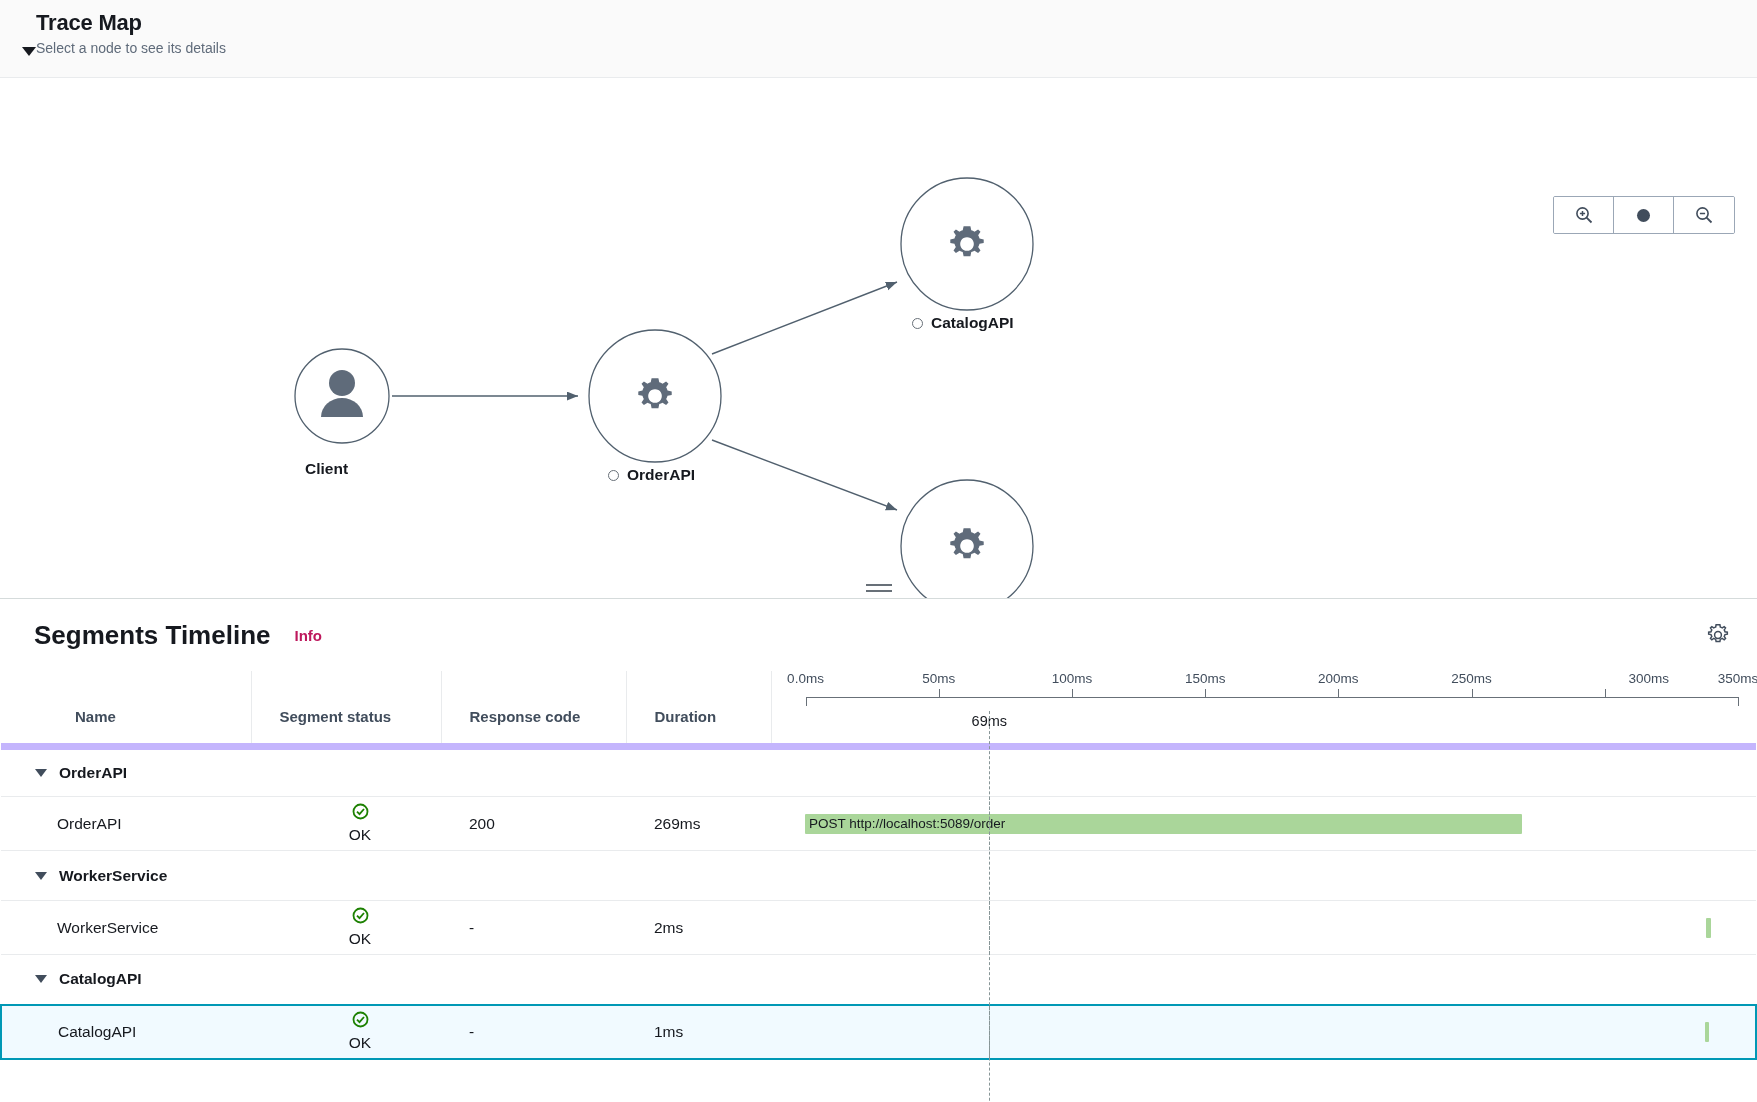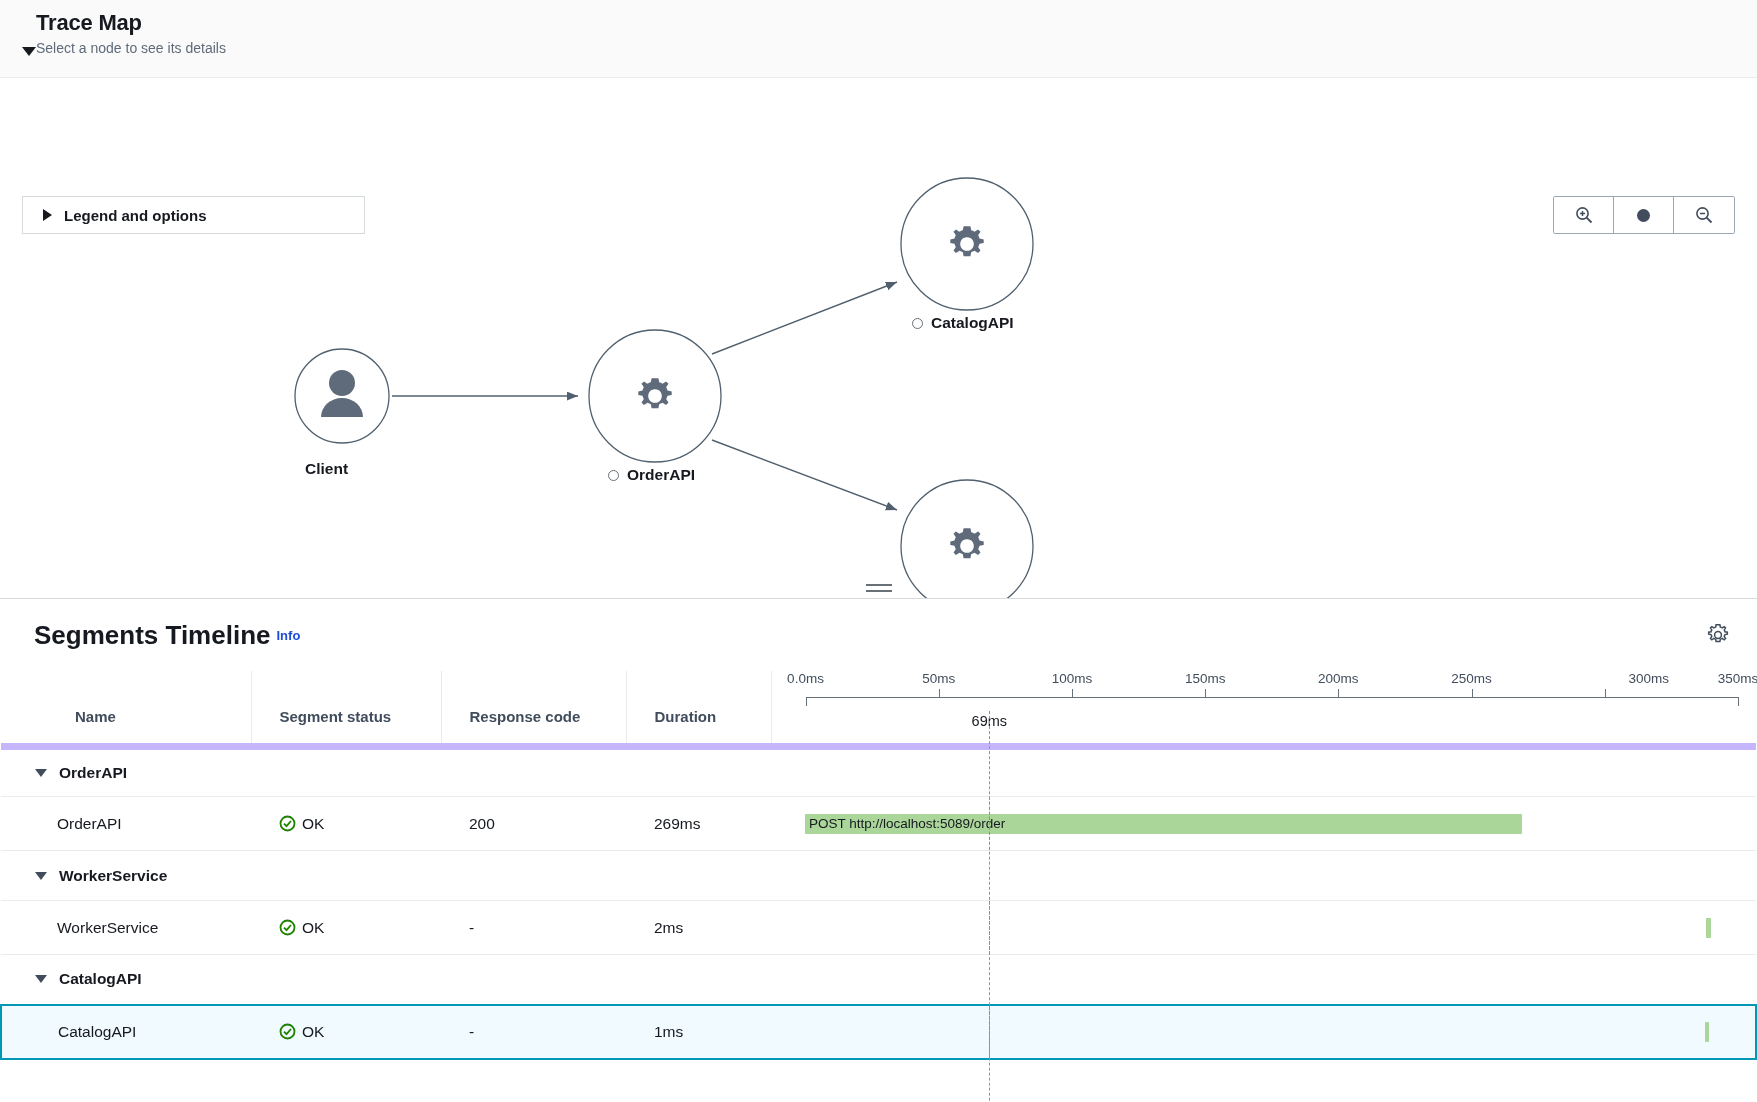--- a/index.html
+++ b/index.html
@@ -142,22 +142,22 @@
   .panel-head {
     position: relative;
     height: 72px;
     display: flex; align-items: center;
     padding-left: 34px;
   }
   .panel-title {
     font-size: 26px; font-weight: bold; color: #16191f; margin: 0;
   }
   .info-link {
-    margin-left: 6px; font-size: 13px; font-weight: bold;
-    color: #1d4ed8; text-decoration: none; cursor: pointer;
+    margin-left: 24px; font-size: 15px; font-weight: bold;
+    color: #be185d; text-decoration: none; cursor: pointer;
   }
   .gear-btn {
     position: absolute; right: 24px; top: 50%;
     transform: translateY(-50%);
     width: 30px; height: 30px; cursor: pointer;
     display: flex; align-items: center; justify-content: center;
   }
 
   
   .tbl { width: 100%; border-collapse: collapse; table-layout: fixed; }
@@ -211,21 +211,21 @@
     cursor: pointer;
   }
   .data-row td {
     height: 54px;
     border-top: 1px solid #e9ebed;
     border-bottom: 1px solid #e9ebed;
     font-size: 15.5px; color: #16191f;
   }
   .data-row .cell-pad { padding-left: 56px; }
   .data-row .c2 { padding-left: 28px; }
-  .status-cell { display: flex; align-items: center; gap: 6px; }
+  .status-cell { display: flex; align-items: center; gap: 6px; flex-direction: column; }
   .ok-icon { flex: none; }
 
   .row-selected td {
     background: #f1faff;
     border-top: 2px solid #0098b5;
     border-bottom: 2px solid #0098b5;
   }
   .row-selected td:first-child { border-left: 2px solid #0098b5; }
   .row-selected td:last-child { border-right: 2px solid #0098b5; }
 
@@ -259,24 +259,20 @@
     <div>
       <h1 class="page-title">Trace Map</h1>
       <p class="page-subtitle">Select a node to see its details</p>
     </div>
   </div>
 
 </div>
 
 <div class="map-canvas">
 
-  <div class="legend-box">
-    <span class="caret-right"></span>
-    <span class="legend-label">Legend and options</span>
-  </div>
 
   <div class="zoom-controls">
     <div class="zoom-btn">
       <svg width="20" height="20" viewBox="0 0 20 20">
         <circle cx="8.5" cy="8.5" r="5.6" stroke="#414d5c" stroke-width="1.6" fill="none"></circle>
         <line x1="12.6" y1="12.6" x2="17.5" y2="17.5" stroke="#414d5c" stroke-width="1.8"></line>
         <line x1="5.9" y1="8.5" x2="11.1" y2="8.5" stroke="#414d5c" stroke-width="1.5"></line>
         <line x1="8.5" y1="5.9" x2="8.5" y2="11.1" stroke="#414d5c" stroke-width="1.5"></line>
       </svg>
     </div>

